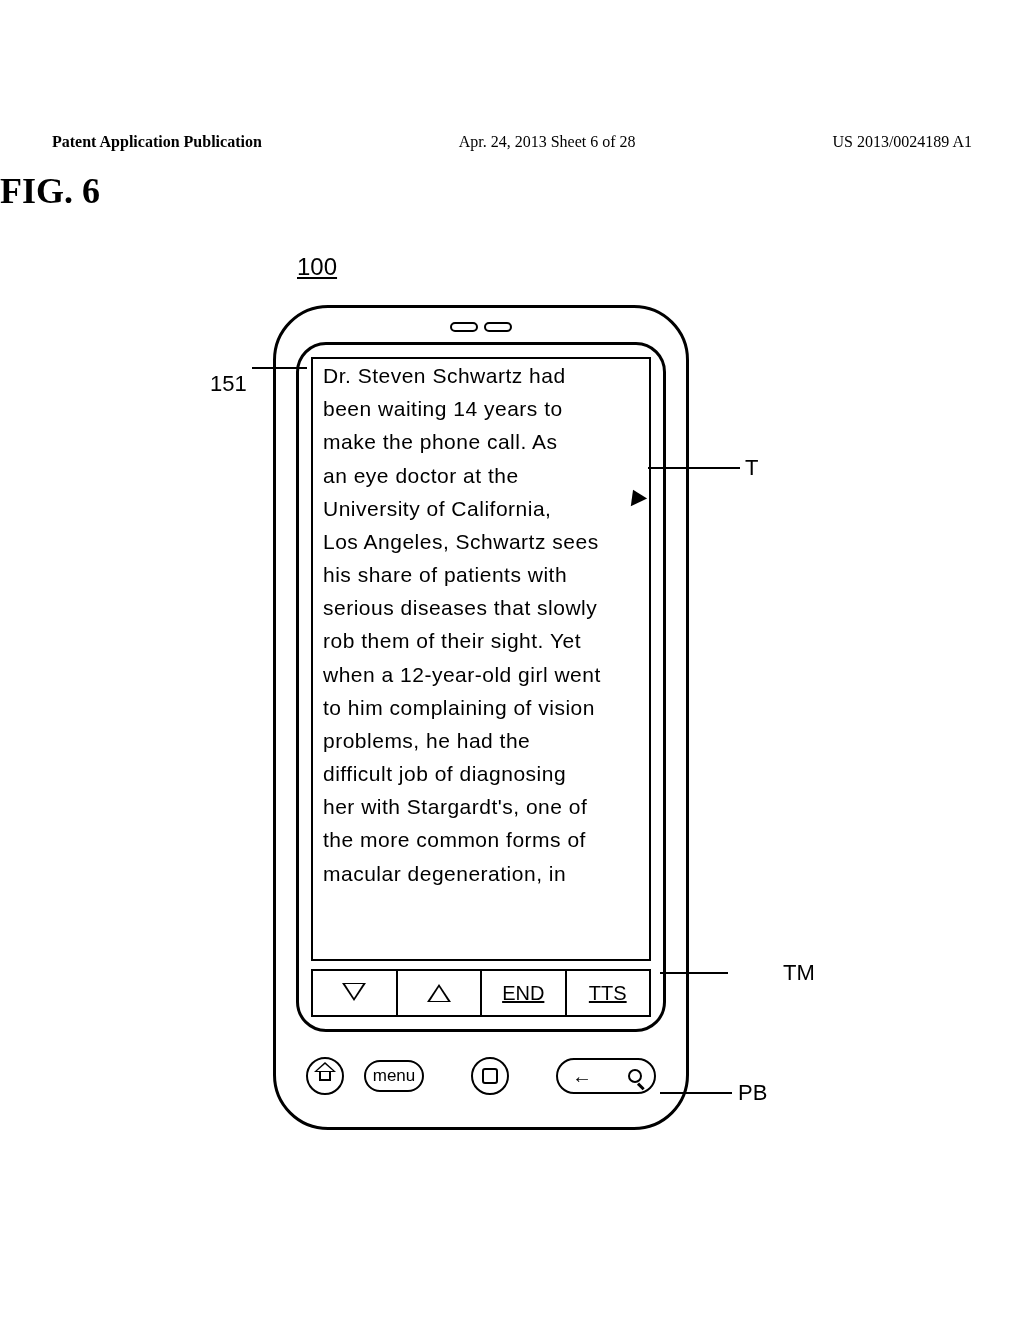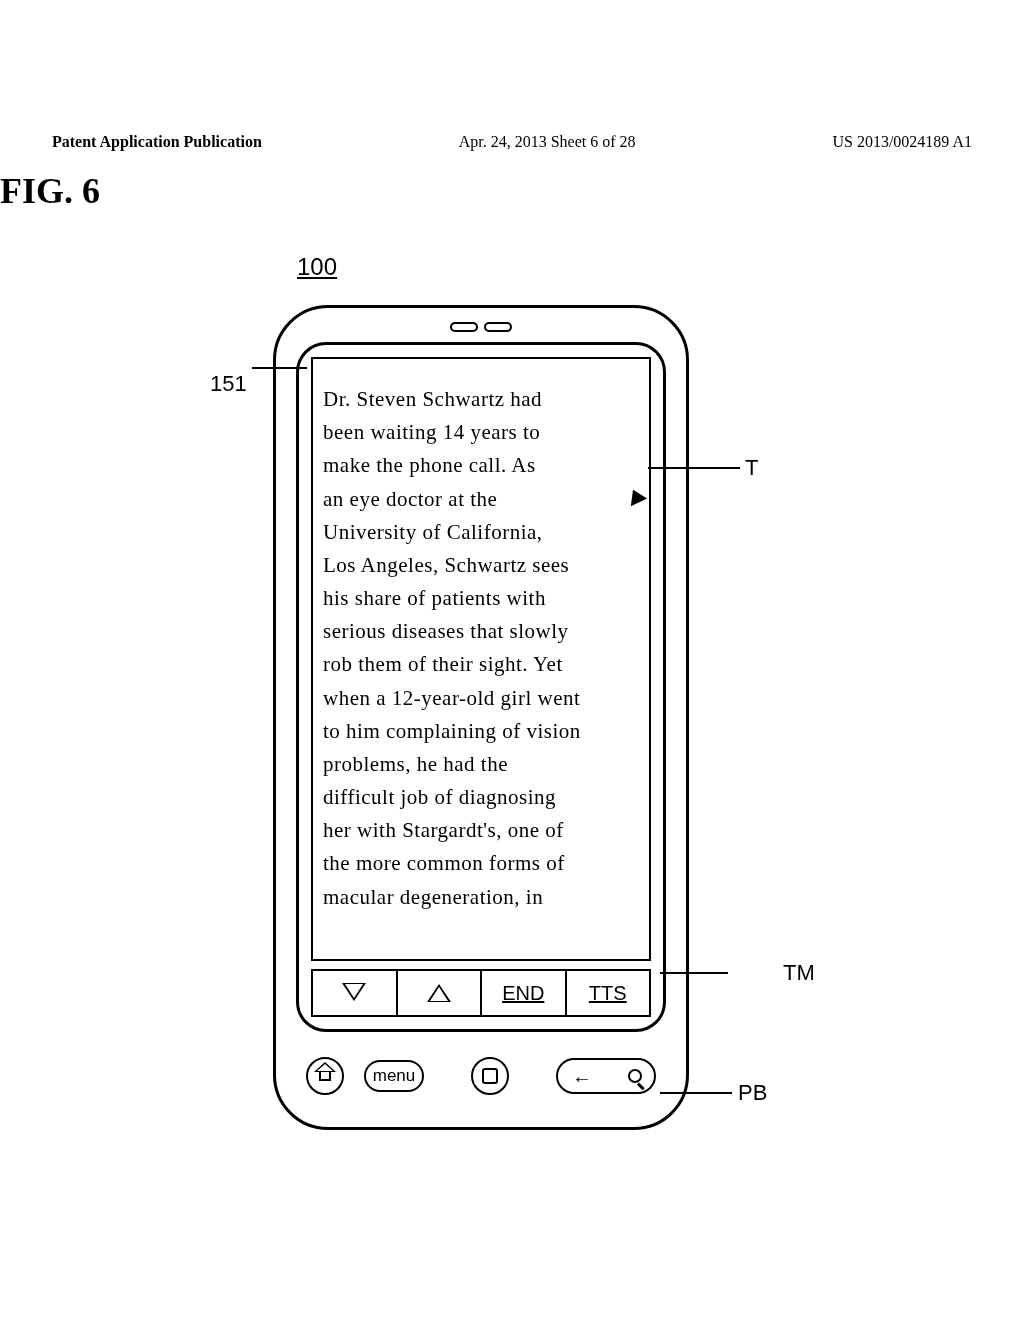--- a/index.html
+++ b/index.html
@@ -80,22 +80,22 @@
       border-radius: 30px;
       overflow: hidden;
     }
     .text-area {
       position: absolute;
       top: 12px;
       left: 12px;
       right: 12px;
       bottom: 68px;
       border: 2px solid black;
-      padding: 24px 10px;
-      font-family: Liberation Serif, serif;
+      padding: 0 10px;
+      font-family: Liberation Sans, sans-serif;
       font-size: 21px;
       line-height: 1.58;
       letter-spacing: 0.5px;
     }
     .text-content {
       white-space: pre-wrap;
     }
     .scroll-cursor {
       position: absolute;
       top: 130px;

